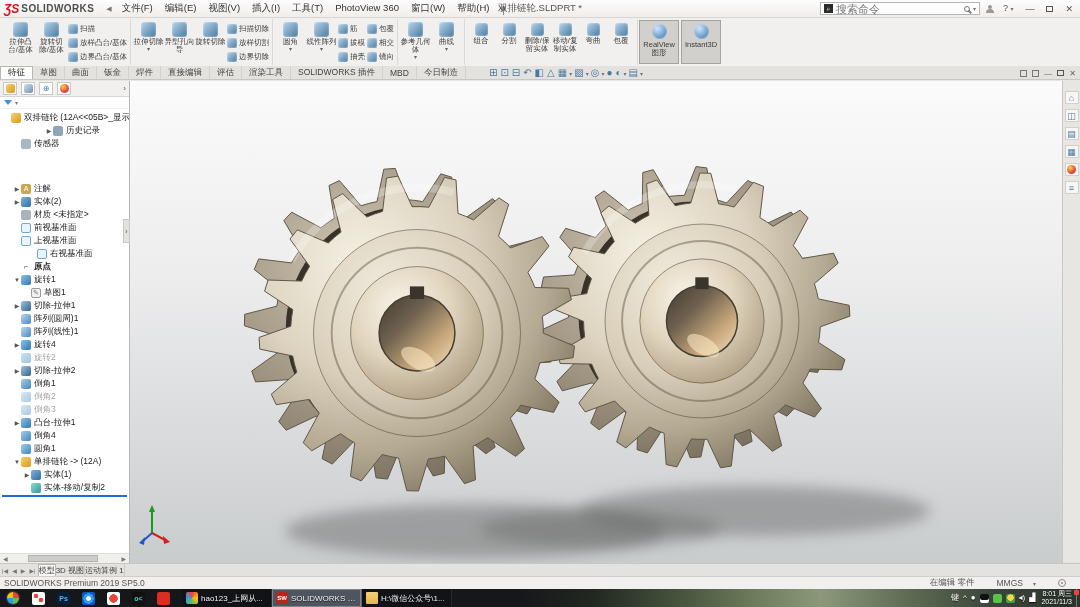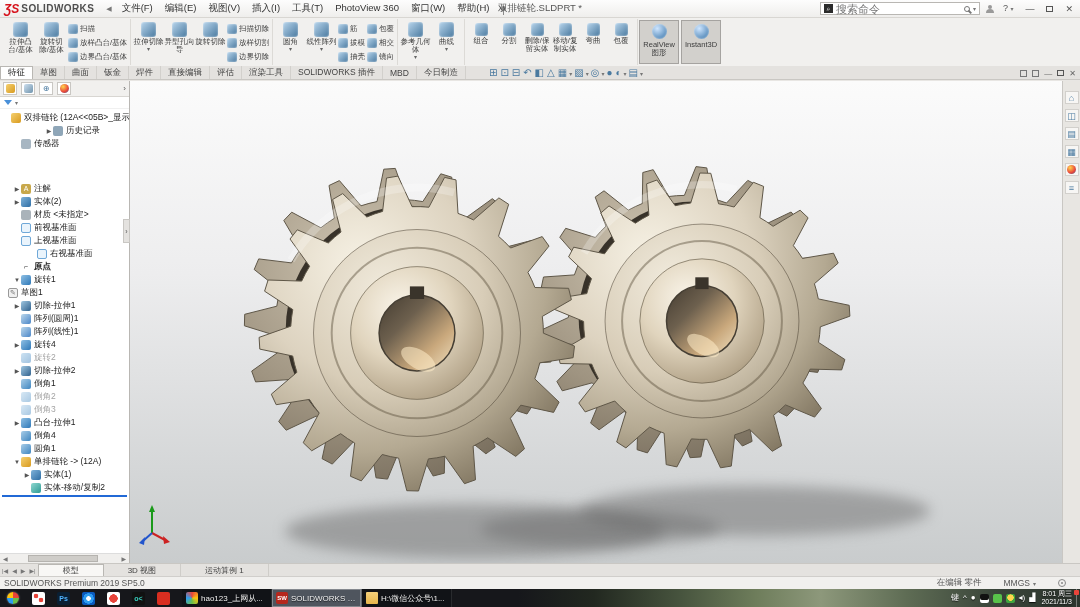--- a/index.html
+++ b/index.html
@@ -80,25 +80,25 @@
 .viewport{flex:1;position:relative;background:linear-gradient(180deg,#fbfbfb 0%,#ededee 40%,#c9cccd 100%);overflow:hidden}
 .viewport svg{position:absolute;left:0;top:0}
 
 .taskpane{width:18px;background:#e8e6e2;border-left:1px solid #c9c7c3;display:flex;flex-direction:column;align-items:center;padding-top:10px;gap:5px;flex:none}
 .tp-icon{width:14px;height:13px;display:flex;align-items:center;justify-content:center;font-size:9px;color:#49799f;border:1px solid #d2d0cc;background:#f7f6f4}
 .tp-ball{width:9px;height:9px;border-radius:50%;background:radial-gradient(circle at 35% 30%,#ffd54d,#e8443a 60%,#2e6da4)}
 
 
 .bottomtabs{position:absolute;top:563px;left:0;right:0;height:13px;background:#e4e2df;border-top:1px solid #c9c7c3;display:flex;align-items:center;z-index:8}
 .bt-nav{font-size:6px;color:#777;padding:0 2px}
-.bt-tab{padding:0 24px;font-size:8px;height:12px;display:flex;align-items:center;border-right:1px solid #cfcdc9;color:#444;white-space:nowrap}
+.bt-tab{padding:0 0;font-size:8px;height:12px;display:flex;align-items:center;border-right:1px solid #cfcdc9;color:#444;white-space:nowrap}
 .bt-tab.active{background:#f8f7f5;border:1px solid #b9b7b3;border-bottom:none}
 .statusbar{position:absolute;top:576px;height:13px;left:0;right:0;background:#f1f0ee;border-top:1px solid #d0cecb;display:flex;align-items:center;padding:0 4px;font-size:8.5px;color:#555;z-index:8}
 .sb-right{margin-left:auto;display:flex;gap:22px;align-items:center;padding-right:10px}
-.sb-units{display:flex;gap:3px;align-items:center}
+.sb-units{display:flex;gap:10px;align-items:center}
 .gear-icon{width:8px;height:8px;border:1.5px solid #8a8a8a;border-radius:50%;position:relative}
 .gear-icon::after{content:'';position:absolute;left:2px;top:2px;width:2px;height:2px;background:#8a8a8a;border-radius:50%}
 
 
 .taskbar{position:absolute;top:589px;left:0;right:0;height:18px;z-index:20;display:flex;align-items:center;background:linear-gradient(90deg,#16171b 0%,#16171b 48%,#222820 55%,#47543e 63%,#6e7d5b 70%,#8d987b 76%,#5e6c54 84%,#3a453a 92%,#2c342d 100%)}
 .tb-start{width:26px;height:18px;display:flex;align-items:center;justify-content:center}
 .win-orb{width:12px;height:12px;border-radius:50%;background:conic-gradient(#e8443a 0 25%,#6abf4b 0 50%,#2e9df0 0 75%,#ffc30f 0);box-shadow:0 0 2px rgba(255,255,255,.5)}
 .tb-app{width:25px;height:18px;display:flex;align-items:center;justify-content:center}
 .tb-appico{width:13px;height:13px;border-radius:2px;display:flex;align-items:center;justify-content:center;font-size:7px;font-weight:bold}
 .i-red-dots{background:radial-gradient(circle at 4px 4px,#e8443a 2px,transparent 2.6px),radial-gradient(circle at 9px 8px,#e8443a 2px,transparent 2.6px),#fff}
@@ -414,21 +414,21 @@
           <div class="tree-row" style="padding-left: 13px; font-weight: bold;">
             <span class="tree-arrow"></span>
             <span class="tree-ico" style="background: rgb(255, 255, 255); color: rgb(51, 51, 51);">⌐</span>
             <span>原点</span>
           </div>
           <div class="tree-row" style="padding-left: 13px;">
             <span class="tree-arrow">▼</span>
             <span class="tree-ico" style="background: linear-gradient(135deg, rgb(143, 192, 228), rgb(46, 120, 184));"></span>
             <span>旋转1</span>
           </div>
-          <div class="tree-row" style="">
+          <div class="tree-row" style="padding-left: 23px;">
             <span class="tree-arrow"></span>
             <span class="tree-ico" style="background: rgb(240, 240, 240); border: 1px solid rgb(153, 153, 153); color: rgb(119, 119, 119);">✎</span>
             <span>草图1</span>
           </div>
           <div class="tree-row" style="padding-left: 13px;">
             <span class="tree-arrow">▶</span>
             <span class="tree-ico" style="background: linear-gradient(135deg, rgb(159, 198, 224), rgb(48, 97, 141));"></span>
             <span>切除-拉伸1</span>
           </div>
           <div class="tree-row" style="padding-left: 13px;">

